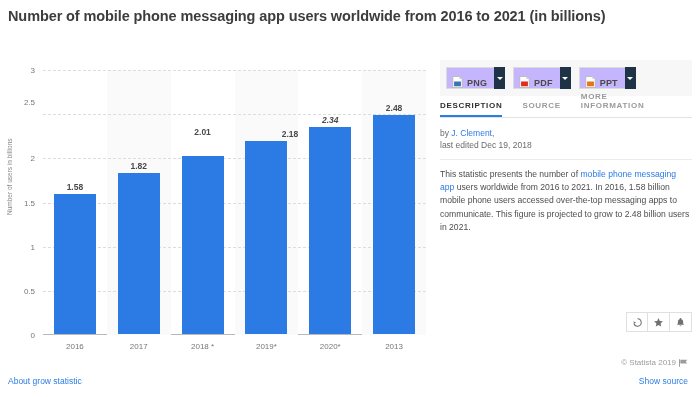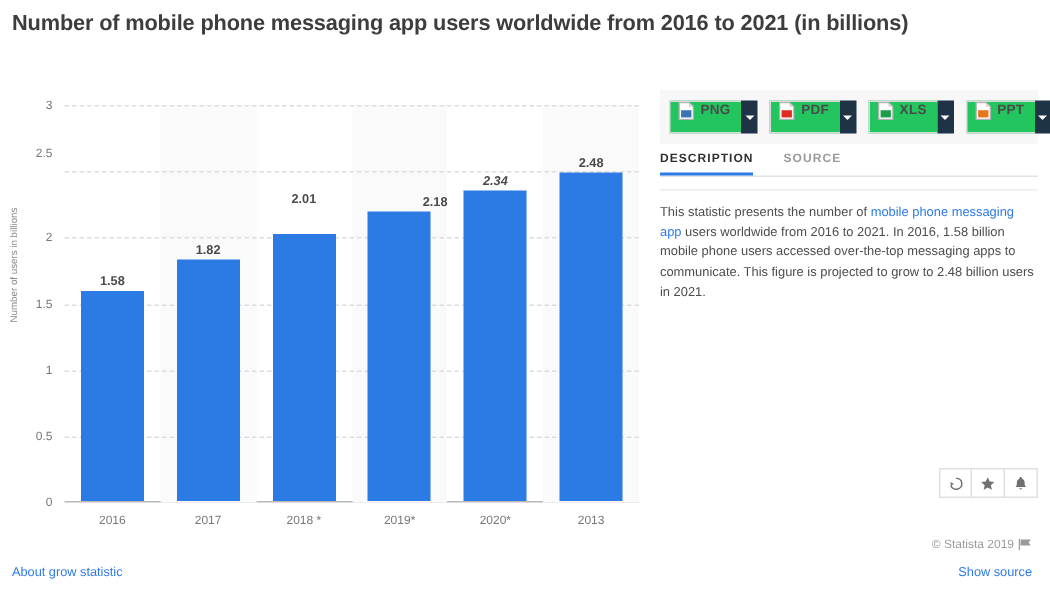--- a/index.html
+++ b/index.html
@@ -133,23 +133,23 @@
     gap: 8px;
   }
   .dl-btn {
     display: flex;
     align-items: stretch;
     height: 22px;
     cursor: pointer;
   }
   .dl-main {
     display: flex;
-    align-items: flex-start;
+    align-items: flex-end;
     gap: 4px;
-    background: #22c55e;
+    background: #c4b5fd;
     border: 1px solid #dcdcdc;
     border-right: none;
     padding: 0 7px 0 5px;
   }
   .dl-main .lbl {
     font-size: 9px;
     font-weight: bold;
     color: #4a4a4a;
     letter-spacing: 0.2px;
   }
@@ -307,48 +307,40 @@
         </div>
         <div class="dl-caret">
           <div class="tri"></div>
         </div>
       </div>
       <div class="dl-btn">
         <div class="dl-main">
           <svg class="fileicon" viewBox="0 0 12 14">
             <path d="M0.5 0.5 H8 L11.5 3.6 V13.5 H0.5 Z" fill="#ffffff" stroke="#b4b4b4" stroke-width="1"></path>
             <path d="M8 0.5 L11.5 3.6 H8 Z" fill="#d8d8d8"></path>
-            <rect x="2" y="6.4" width="8" height="5.6" fill="#1d9c4a"></rect>
-          </svg>
-          <span class="lbl">XLS</span>
-        </div>
-        <div class="dl-caret">
-          <div class="tri"></div>
-        </div>
-      </div>
-      <div class="dl-btn">
-        <div class="dl-main">
-          <svg class="fileicon" viewBox="0 0 12 14">
-            <path d="M0.5 0.5 H8 L11.5 3.6 V13.5 H0.5 Z" fill="#ffffff" stroke="#b4b4b4" stroke-width="1"></path>
-            <path d="M8 0.5 L11.5 3.6 H8 Z" fill="#d8d8d8"></path>
             <rect x="2" y="6.4" width="8" height="5.6" fill="#e2761b"></rect>
           </svg>
           <span class="lbl">PPT</span>
         </div>
         <div class="dl-caret">
           <div class="tri"></div>
         </div>
       </div>
     </div>
 
   <div class="tabrow" id="info-tabrow">
       <div class="tab active">DESCRIPTION</div>
       <div class="tab">SOURCE</div>
-    </div>
-
+      <div class="tab">MORE INFORMATION</div>
+    </div>
+
+  <div id="byline">
+    <span>by </span><a href="#">J. Clement</a><span>,</span><br>
+    <span>last edited Dec 19, 2018</span>
+  </div>
 
   <div id="desc-divider"></div>
 
   <div id="desc-text">
     <span>This statistic presents the number of </span><span class="link">mobile phone messaging app</span><span> users worldwide from 2016 to 2021. In 2016, 1.58 billion mobile phone users accessed over-the-top messaging apps to communicate. This figure is projected to grow to 2.48 billion users in 2021.</span>
   </div>
 
   <div id="action-icons">
     <div class="act-btn">
       <svg class="act-svg" width="11" height="11" viewBox="0 0 16 16">

